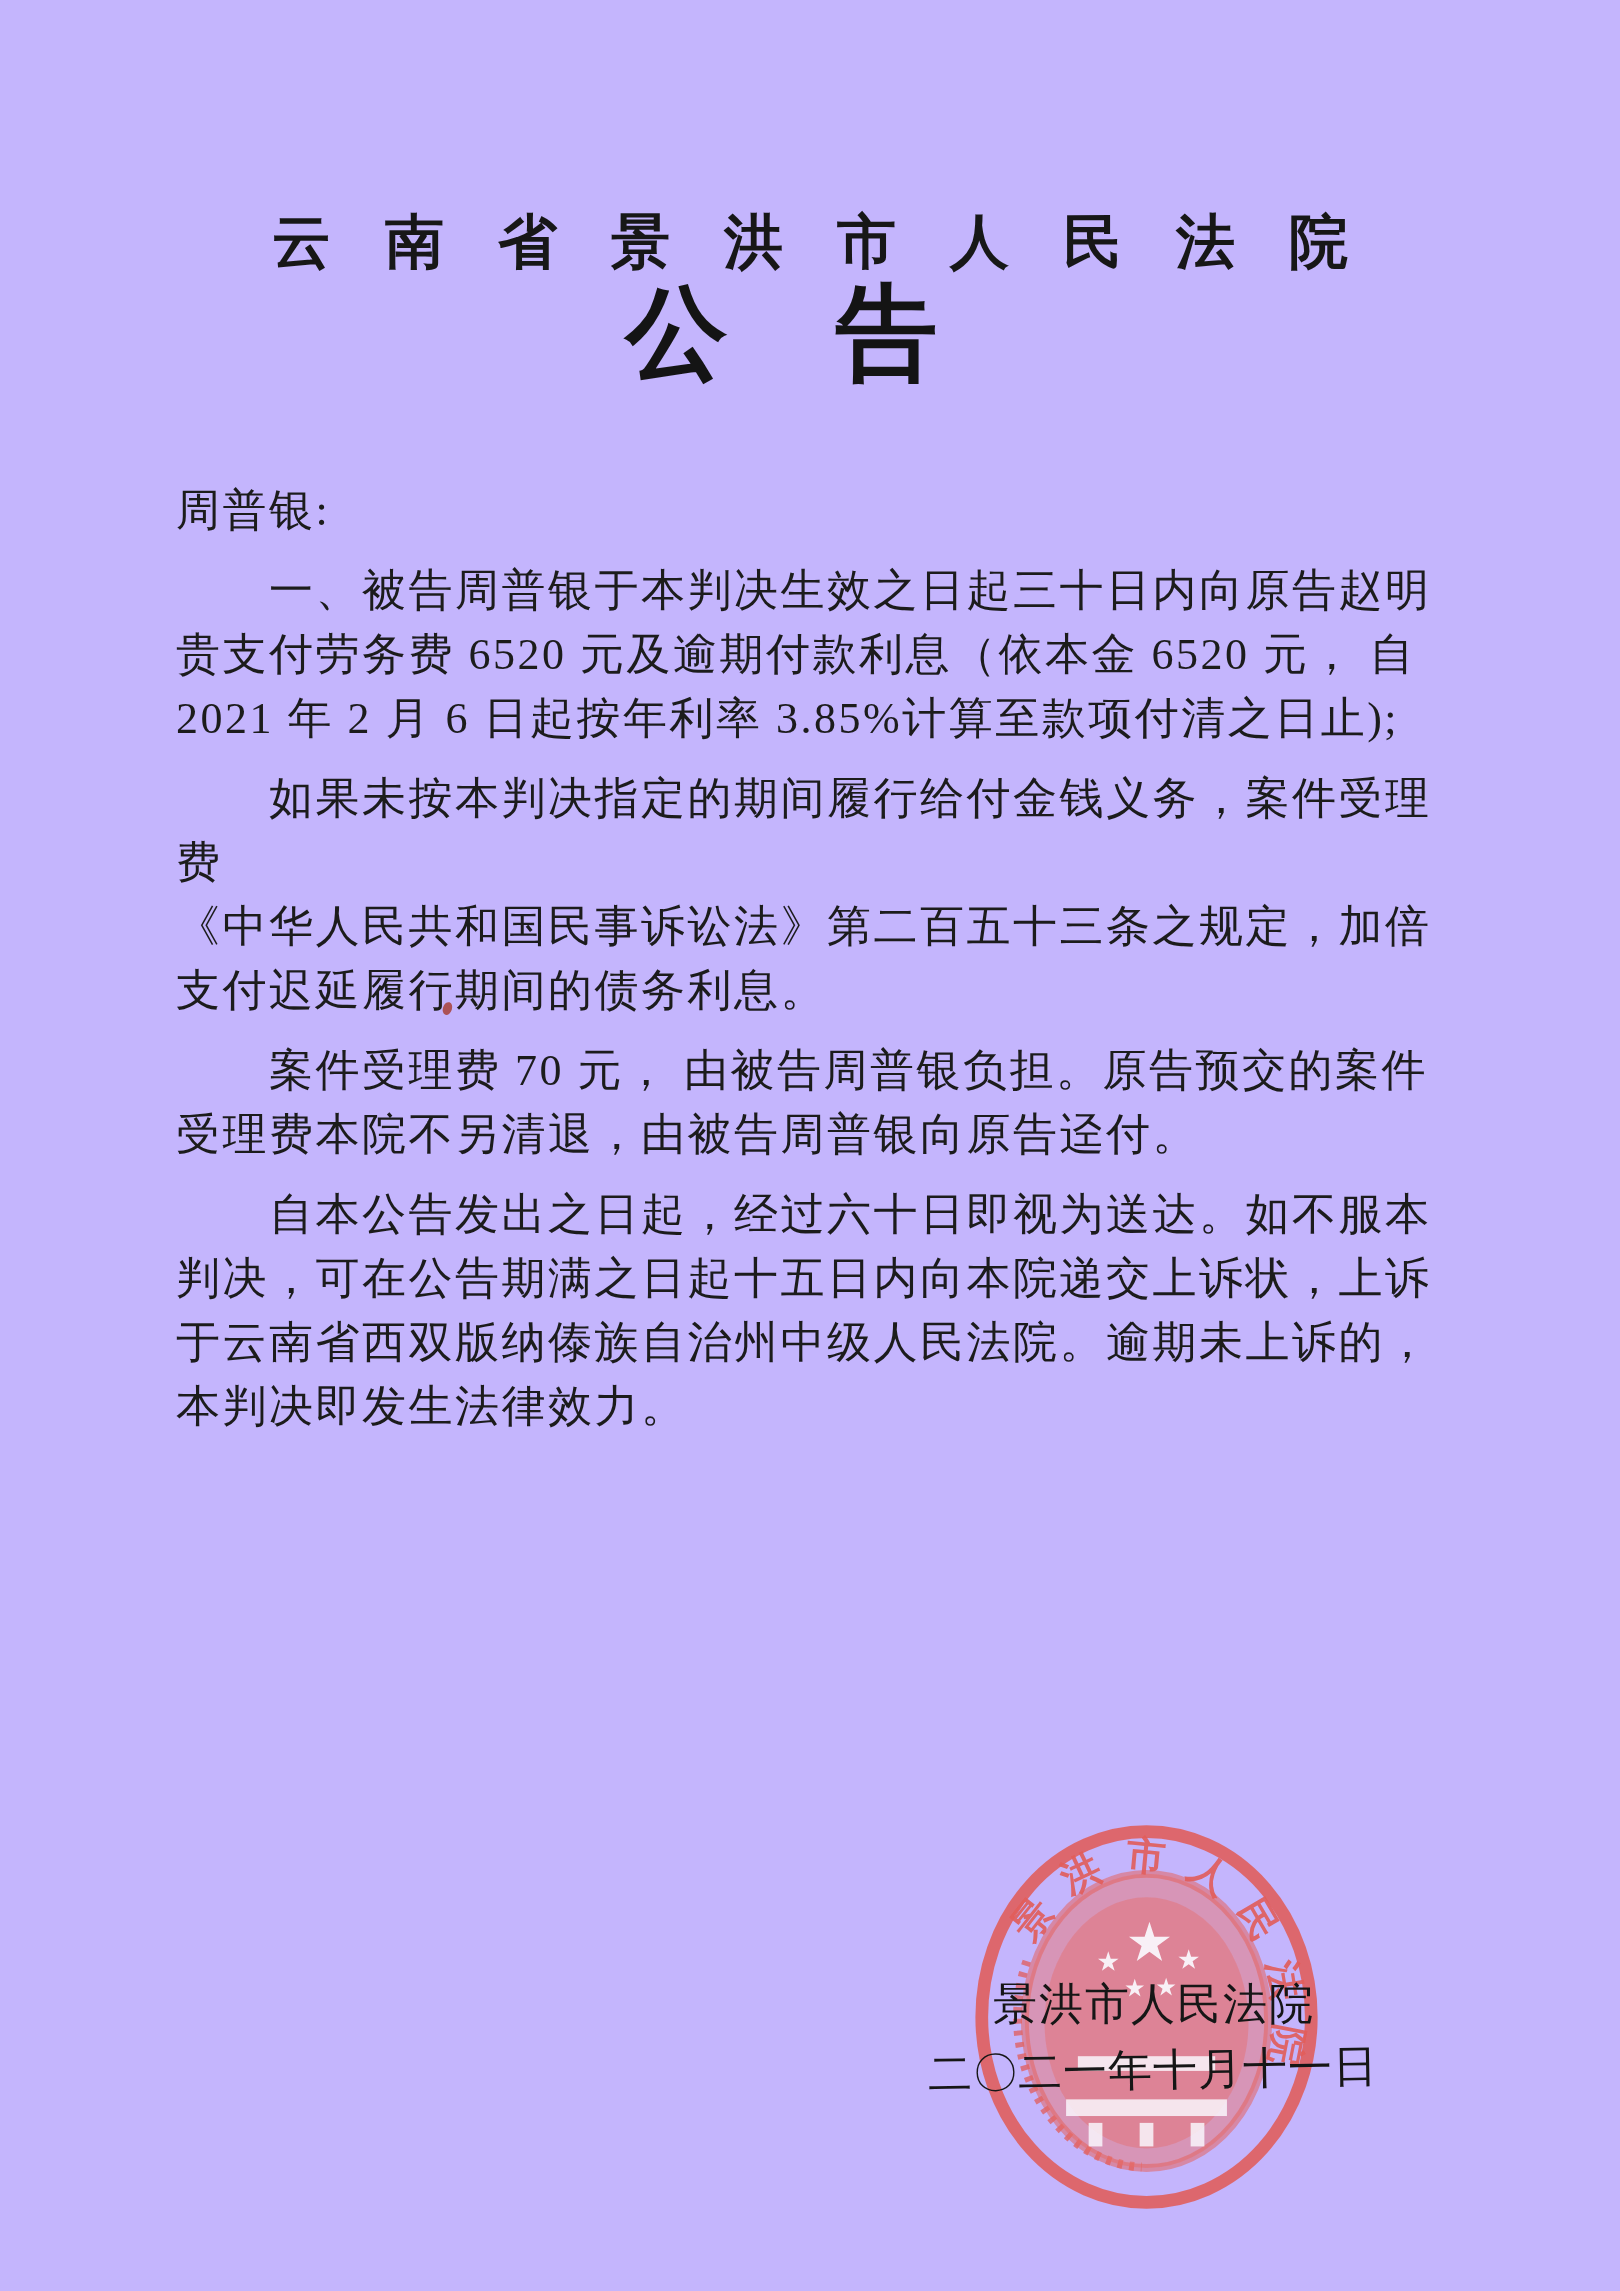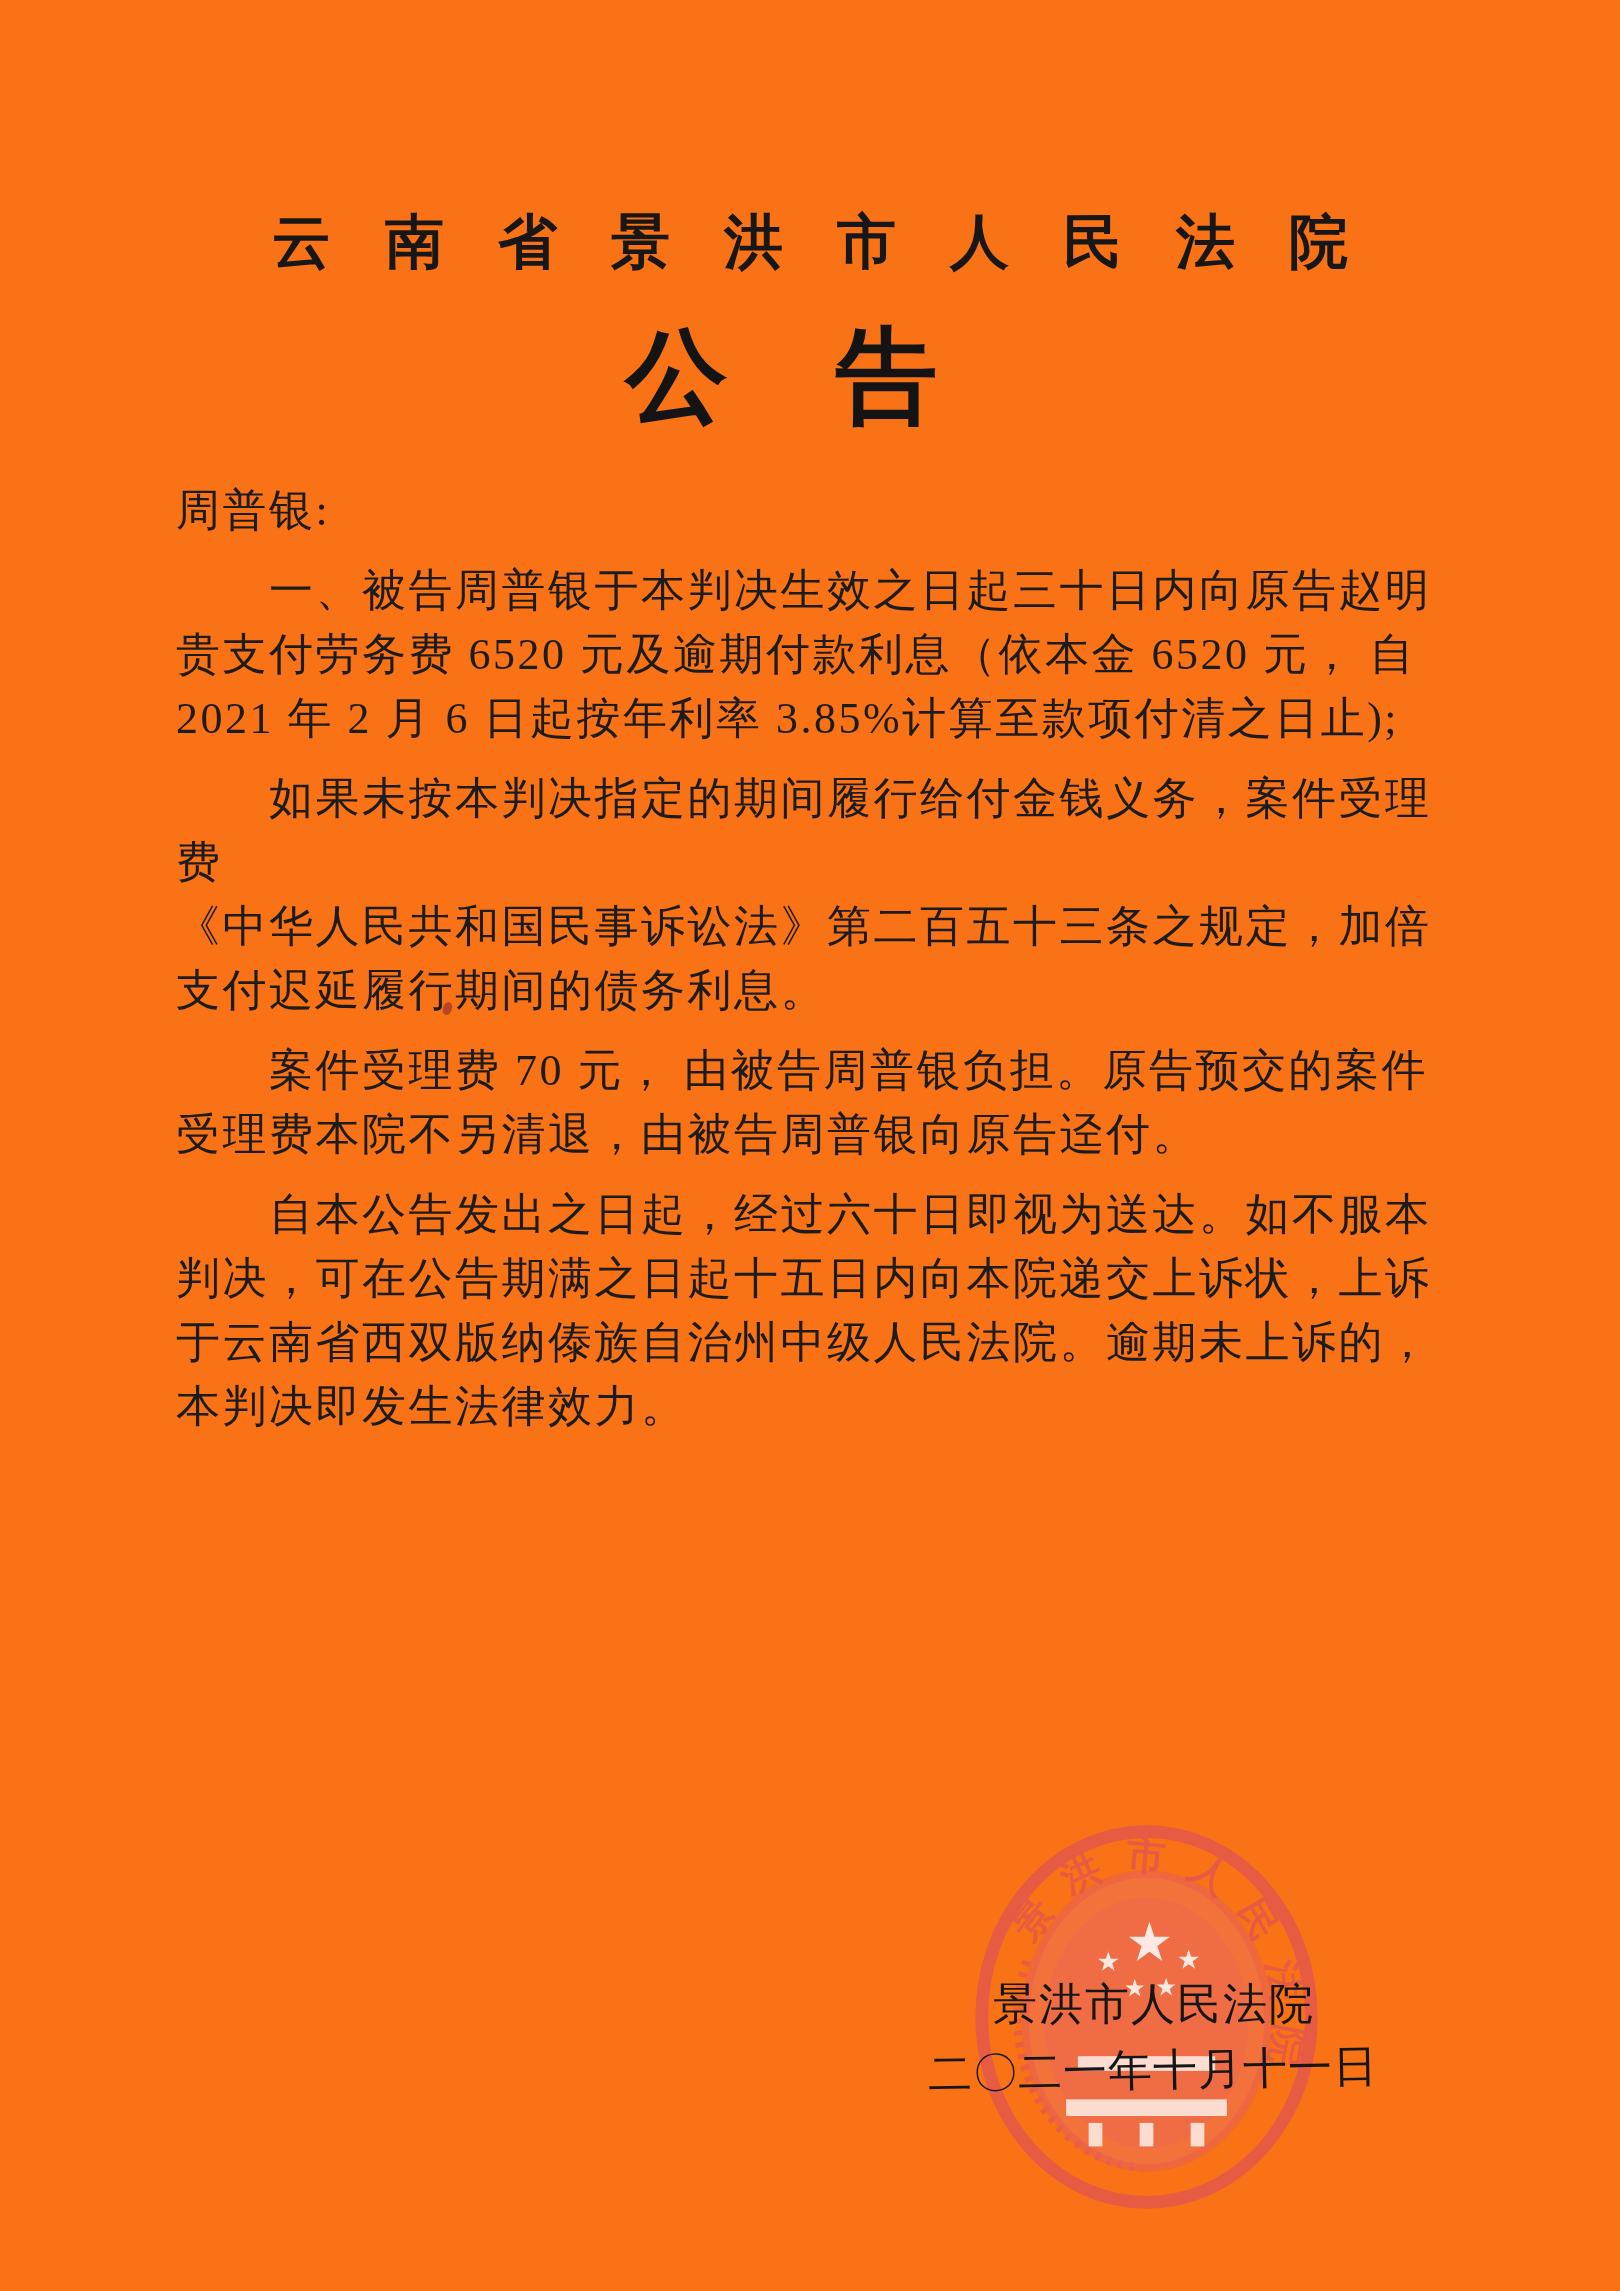--- a/index.html
+++ b/index.html
@@ -1,34 +1,33 @@
 <!DOCTYPE html>
 <html><head>
 <meta charset="utf-8">
 <style>
   html,body { margin:0; padding:0; background:#e8e8e8; }
   .page {
     position:relative; width:1620px; height:2292px;
-    background:#f97316; overflow:hidden;
+    background:#c4b5fd; overflow:hidden;
     font-family:"Liberation Serif", serif; color:#1b1b1b;
   }
   .title-court {
     position:absolute; top:210px; left:0; right:0;
     text-align:center; white-space:nowrap;
     font-family:"Liberation Sans", sans-serif; font-weight:bold;
     font-size:59px; line-height:65px; letter-spacing:54px; padding-left:54px;
     color:#171717;
   }
   .title-doc {
     position:absolute; top:286px; left:0; right:0;
     text-align:center; white-space:nowrap;
-    font-family:Liberation Serif, serif; font-weight:bold;
+    font-family:Liberation Mono, monospace; font-weight:bold;
     font-size:102px; line-height:110px; letter-spacing:108px; padding-left:51px;
     color:#141414;
-    margin-top:36px;
   }
   .body-text {
     position:absolute; left:160px; top:463px; width:1313px;
     font-size:44px; line-height:64px; letter-spacing:2.5px;
     color:#1c1c1c;
   }
   .body-text p { margin:16px; white-space:pre-line; }
   .judge-line {
     position:absolute; left:226px; top:1767px;
     font-size:44px; line-height:59px; letter-spacing:2.9px;

